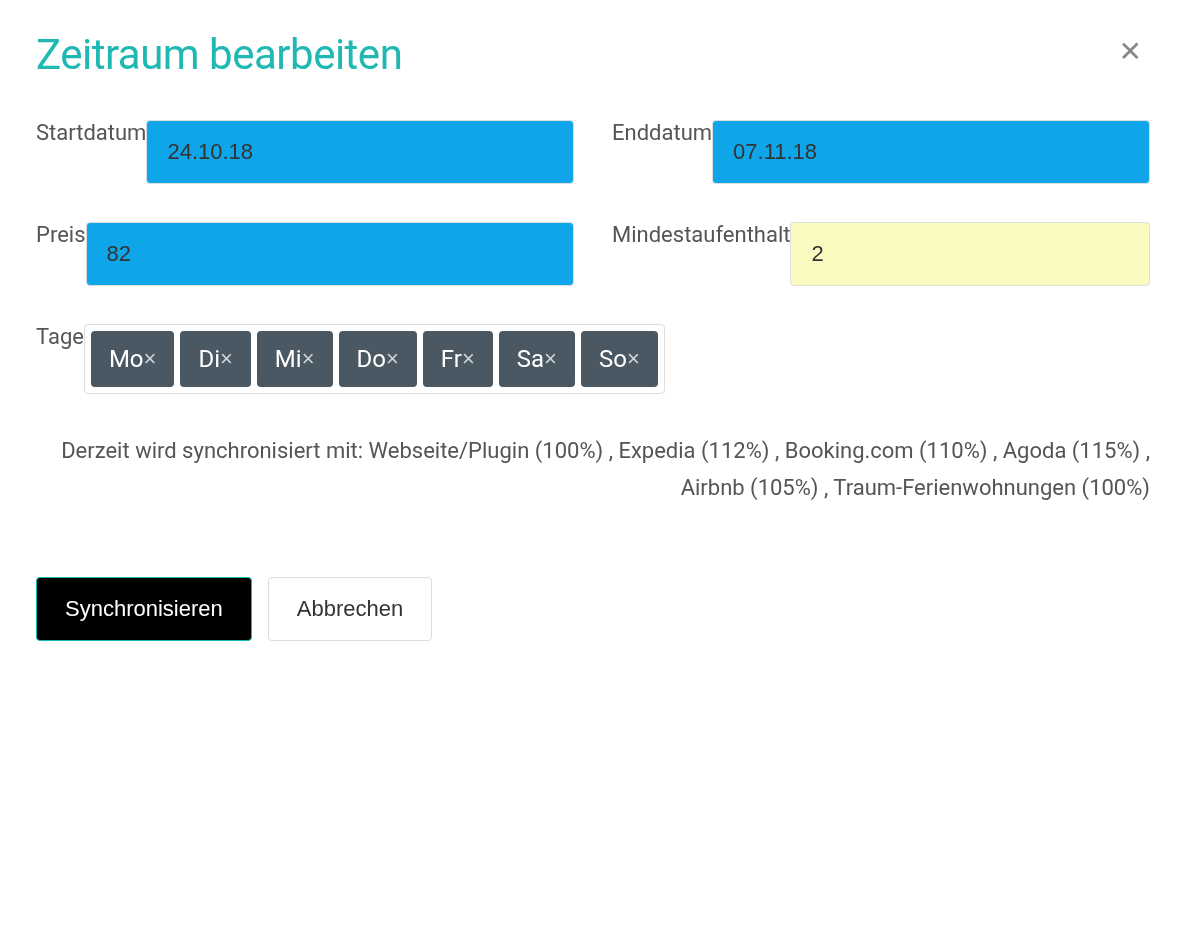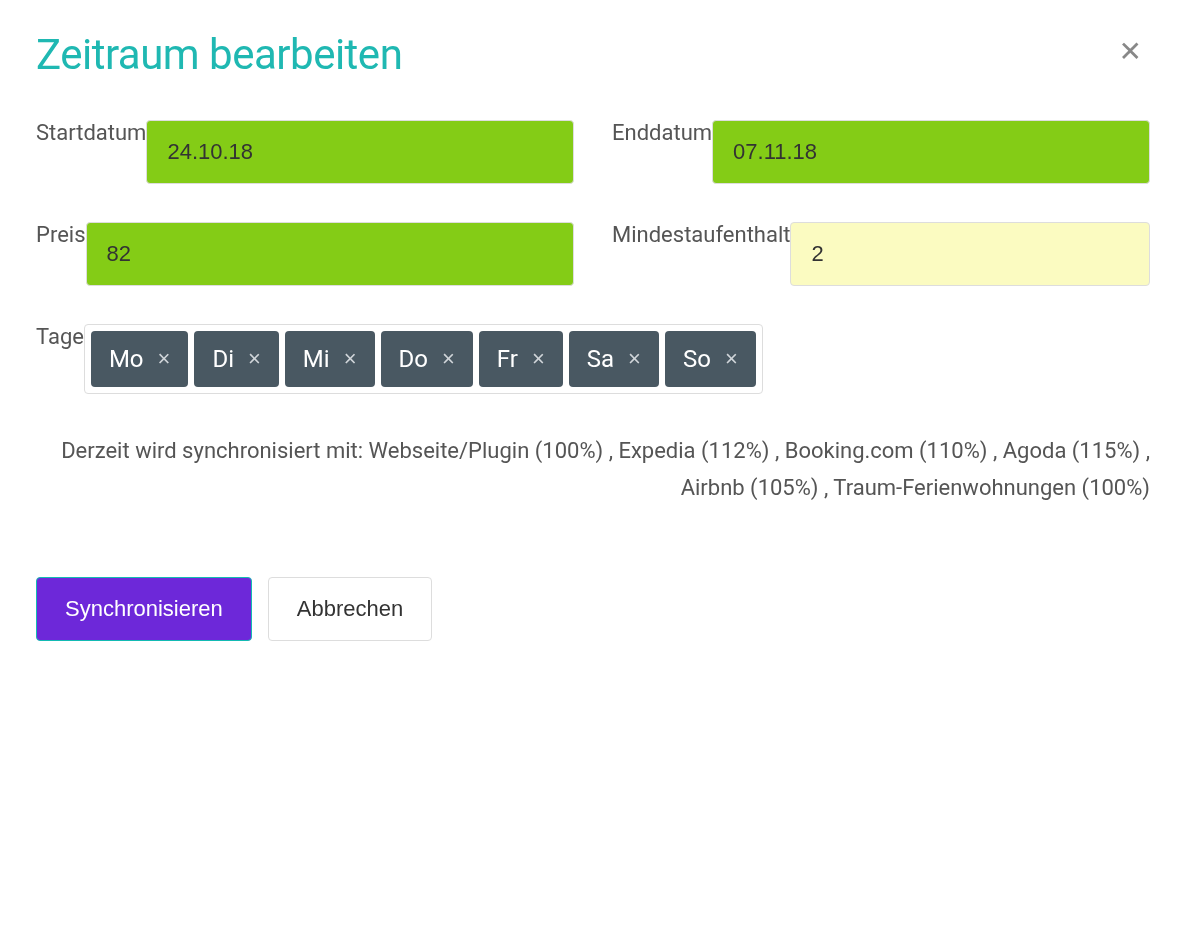--- a/index.html
+++ b/index.html
@@ -54,21 +54,21 @@
       color: #555;
       margin-bottom: 10px;
       font-weight: 400;
     }
     .form-input {
       border: 1px solid #ddd;
       border-radius: 4px;
       padding: 18px 20px;
       font-size: 22px;
       color: #333;
-      background: #84cc16;
+      background: #0ea5e9;
       outline: none;
       width: 100%;
     }
     .form-input.highlight {
       background: #fbfbc1;
     }
     .tags-container {
       border: 1px solid #ddd;
       border-radius: 4px;
       padding: 6px;
@@ -78,21 +78,20 @@
       background: #fff;
     }
     .tag {
       background: #495862;
       color: #fff;
       border-radius: 4px;
       padding: 14px 18px;
       font-size: 24px;
       display: inline-flex;
       align-items: center;
-      gap: 14px;
       cursor: default;
     }
     .tag-remove {
       background: none;
       border: none;
       color: #d0d5d9;
       cursor: pointer;
       font-size: 22px;
       line-height: 1;
       padding: 0;
@@ -114,21 +113,21 @@
       gap: 16px;
     }
     .btn {
       padding: 18px 28px;
       font-size: 22px;
       border-radius: 4px;
       cursor: pointer;
       border: 1px solid transparent;
     }
     .btn-primary {
-      background: #6d28d9;
+      background: #000000;
       color: #fff;
       border-color: #13bab3;
     }
     .btn-secondary {
       background: #fff;
       color: #333;
       border-color: #ddd;
     }
   </style>
 </head>

